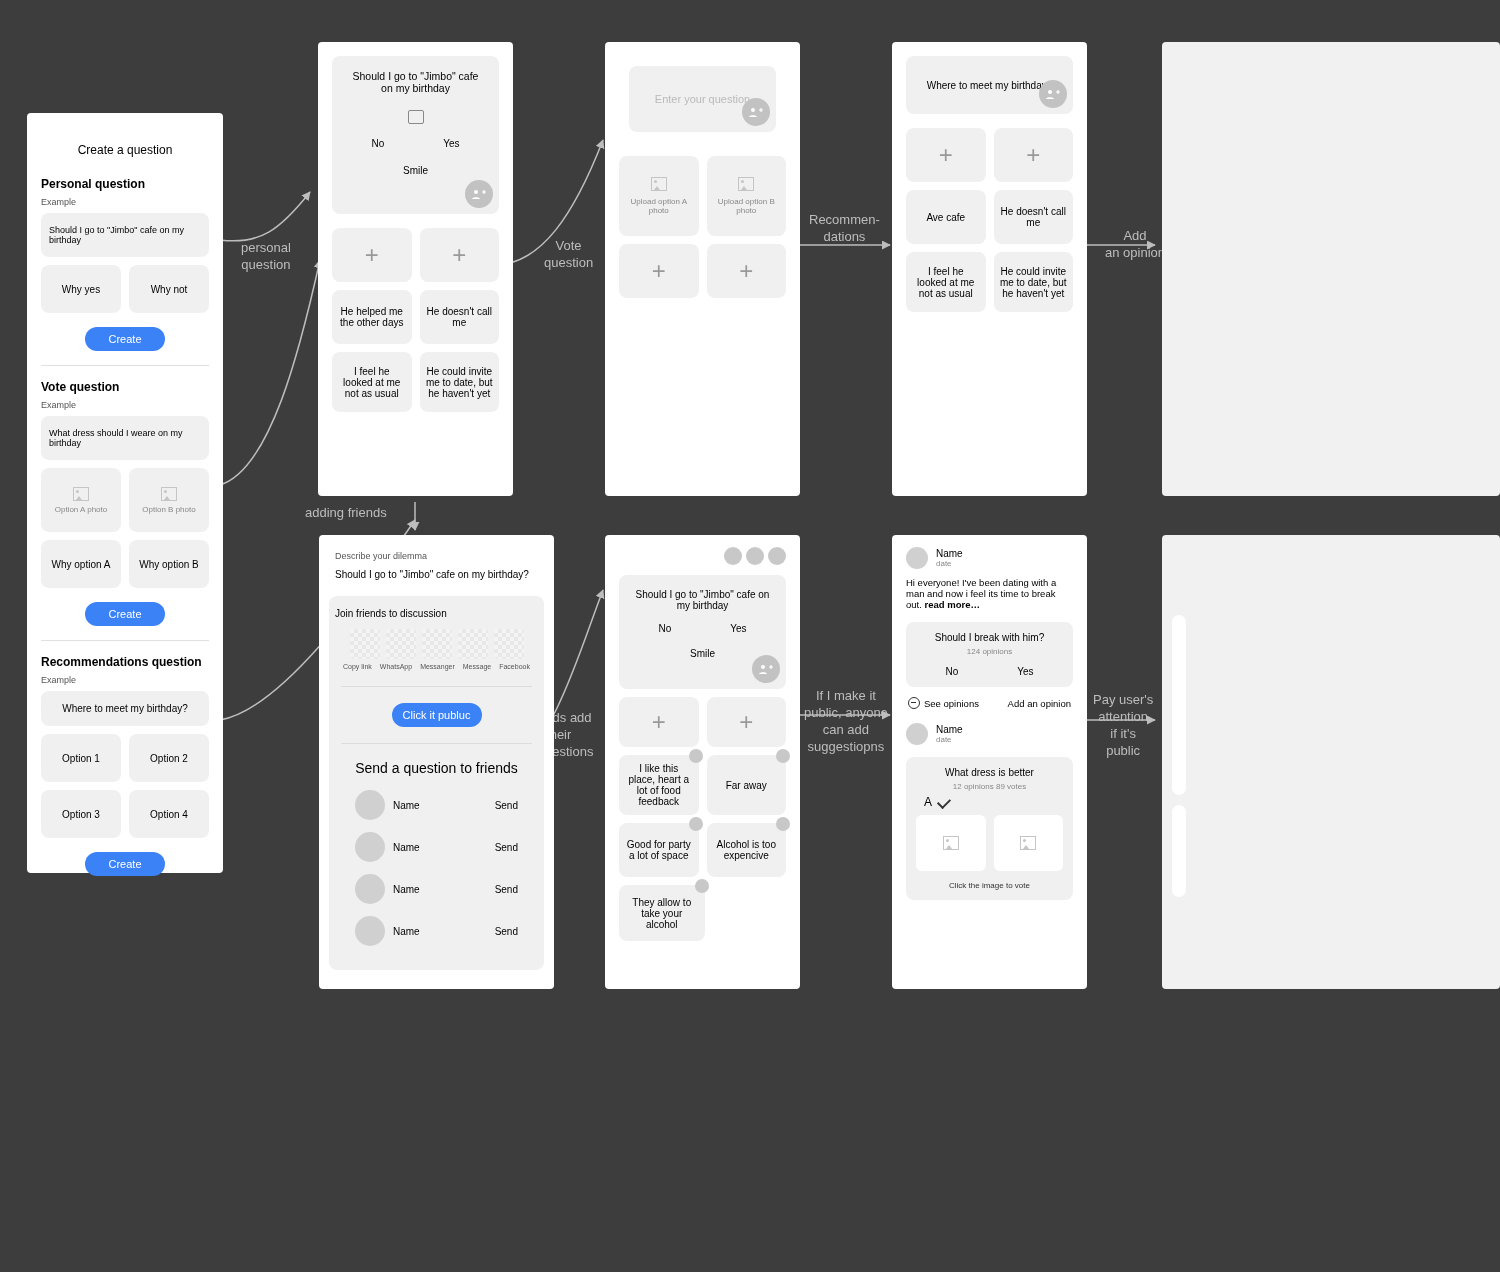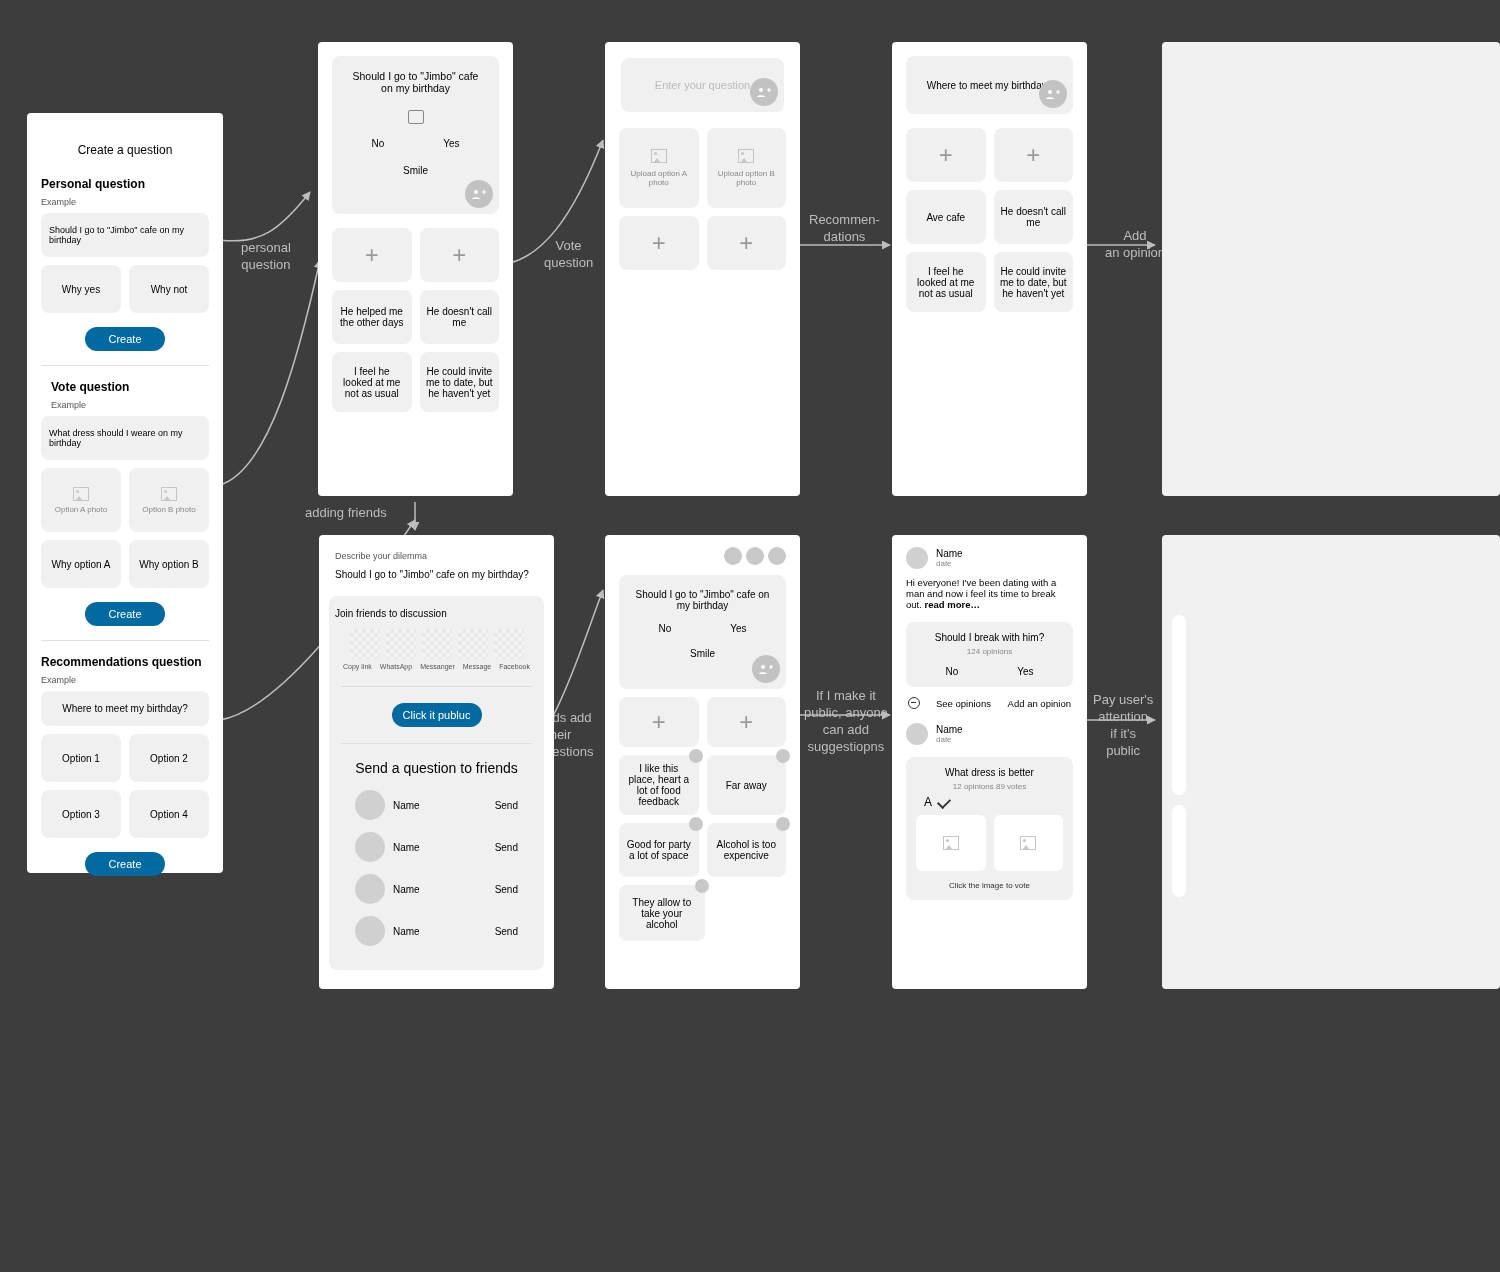--- a/index.html
+++ b/index.html
@@ -1,19 +1,19 @@
 <!DOCTYPE html>
 <html><head>
 <meta charset="utf-8">
 <style>
   html,body{margin:0;padding:0;background:#3d3d3d;font-family:-apple-system,Helvetica,Arial,sans-serif;color:#000}
   #stage{position:relative;width:1500px;height:1272px;background:#3d3d3d;overflow:hidden}
   .frame{position:absolute;background:#fff;border-radius:4px}
   .card{background:#f0f0f0;border-radius:8px}
-  .roundbtn{background:#0369a1;color:#fff;border-radius:20px;display:flex;align-items:center;justify-content:center;font-size:11px}
+  .roundbtn{background:#3b82f6;color:#fff;border-radius:20px;display:flex;align-items:center;justify-content:center;font-size:11px}
   .avatar{width:30px;height:30px;border-radius:50%;background:#d0d0d0}
   .dot{width:18px;height:18px;border-radius:50%;background:#c8c8c8}
   .addfab{width:28px;height:28px;border-radius:50%;background:#c2c2c2;display:flex;align-items:center;justify-content:center}
   .arrow-label{position:absolute;color:#bdbdbd;font-size:13px;text-align:center;line-height:1.3;white-space:nowrap}
   .imgph{border:1px solid #c5c5c5;background:transparent;width:14px;height:12px;position:relative;display:inline-block}
   .imgph::after{content:"";position:absolute;width:3px;height:3px;border-radius:50%;background:#c5c5c5;left:2px;top:2px}
   .imgph::before{content:"";position:absolute;left:2px;bottom:0;width:0;height:0;border-left:3px solid transparent;border-right:3px solid transparent;border-bottom:4px solid #c5c5c5}
   .plus{color:#999;font-size:24px;font-weight:300}
   svg.flow{position:absolute;left:0;top:0;width:1500px;height:1272px;pointer-events:none}
   .twocol{display:flex;gap:8px;padding:0 14px;margin-top:8px}
@@ -66,21 +66,21 @@
   <div class="small" style="margin:6px 0">Example</div>
       </div>
   <div class="card" style="margin:0 14px;padding:12px 8px;font-size:9px">Should I go to "Jimbo" cafe on my birthday</div>
   <div class="twocol" style="margin-top:8px">
         <div class="card" style="height:36px">Why yes</div>
         <div class="card" style="height:36px">Why not</div>
       </div>
   <div class="roundbtn" style="width:80px;height:24px;margin:14px auto 0">Create</div>
   <div class="hr"></div>
 
-  <div style="padding:0 24px">
+  <div style="padding:0 14px">
         <div class="section-title">Vote question</div>
   <div class="small" style="margin:6px 0">Example</div>
       </div>
   <div class="card" style="margin:0 14px;padding:12px 8px;font-size:9px">What dress should I weare on my birthday</div>
   <div class="twocol">
         <div class="card" style="height:52px">
           <span class="imgph"></span>
           <span class="tiny" style="margin-top:4px">Option A photo</span>
         </div>
         <div class="card" style="height:52px">
@@ -142,21 +142,21 @@
         <div class="card" style="height:42px">He helped me the other days</div>
         <div class="card" style="height:42px">He doesn't call me</div>
       </div>
   <div class="twocol">
         <div class="card" style="height:48px">I feel he looked at me not as usual</div>
         <div class="card" style="height:48px">He could invite me to date, but he haven't yet</div>
       </div>
 </div>
 
 <div class="frame" style="left:605px;top:42px;width:195px;height:454px">
-  <div class="card" style="margin:16px;height:54px;position:relative;display:flex;align-items:center;justify-content:center">
+  <div class="card" style="margin:24px;height:66px;position:relative;display:flex;align-items:center;justify-content:center">
     <span style="font-size:11px;color:#bababa">Enter your question</span>
     <div class="addfab" style="position:absolute;right:6px;bottom:6px">
           <svg width="14" height="10" viewBox="0 0 14 10">
             <g fill="#fff">
               <circle cx="4" cy="3" r="2"></circle>
               <path d="M0 10c0-2.5 8-2.5 8 0z"></path>
               <path d="M10 3h4M12 1v4" stroke="#fff" stroke-width="1.2"></path>
             </g>
           </svg>
         </div>
@@ -341,21 +341,21 @@
   <div style="font-size:9.5px;padding:4px 14px"><span>Hi everyone! I've been dating with a man and now i feel its time to break out. </span><b>read more…</b></div>
   <div class="card" style="margin:8px 14px 0;padding:10px;text-align:center">
     <div style="font-size:10px">Should I break with him?</div>
     <div class="tiny" style="margin-top:4px">124 opinions</div>
     <div style="display:flex;justify-content:space-around;margin-top:10px;font-size:10px">
           <span>No</span>
           <span>Yes</span>
         </div>
   </div>
   <div style="display:flex;justify-content:space-between;align-items:center;padding:10px 16px;font-size:9.5px">
-    <span style="display:flex;align-items:center;gap:16px">
+    <span style="display:flex;align-items:center;gap:4px">
           <span style="display:inline-block;width:10px;height:10px;border:1px solid #333;border-radius:50%;position:relative">
             <span style="position:absolute;left:2px;top:4px;width:5px;height:1px;background:#333"></span>
           </span>
           <span>See opinions</span>
         </span>
     <span>Add an opinion</span>
   </div>
   <div style="display:flex;gap:8px;align-items:center;padding:4px 14px">
     <div class="avatar" style="width:22px;height:22px"></div>
     <div>

